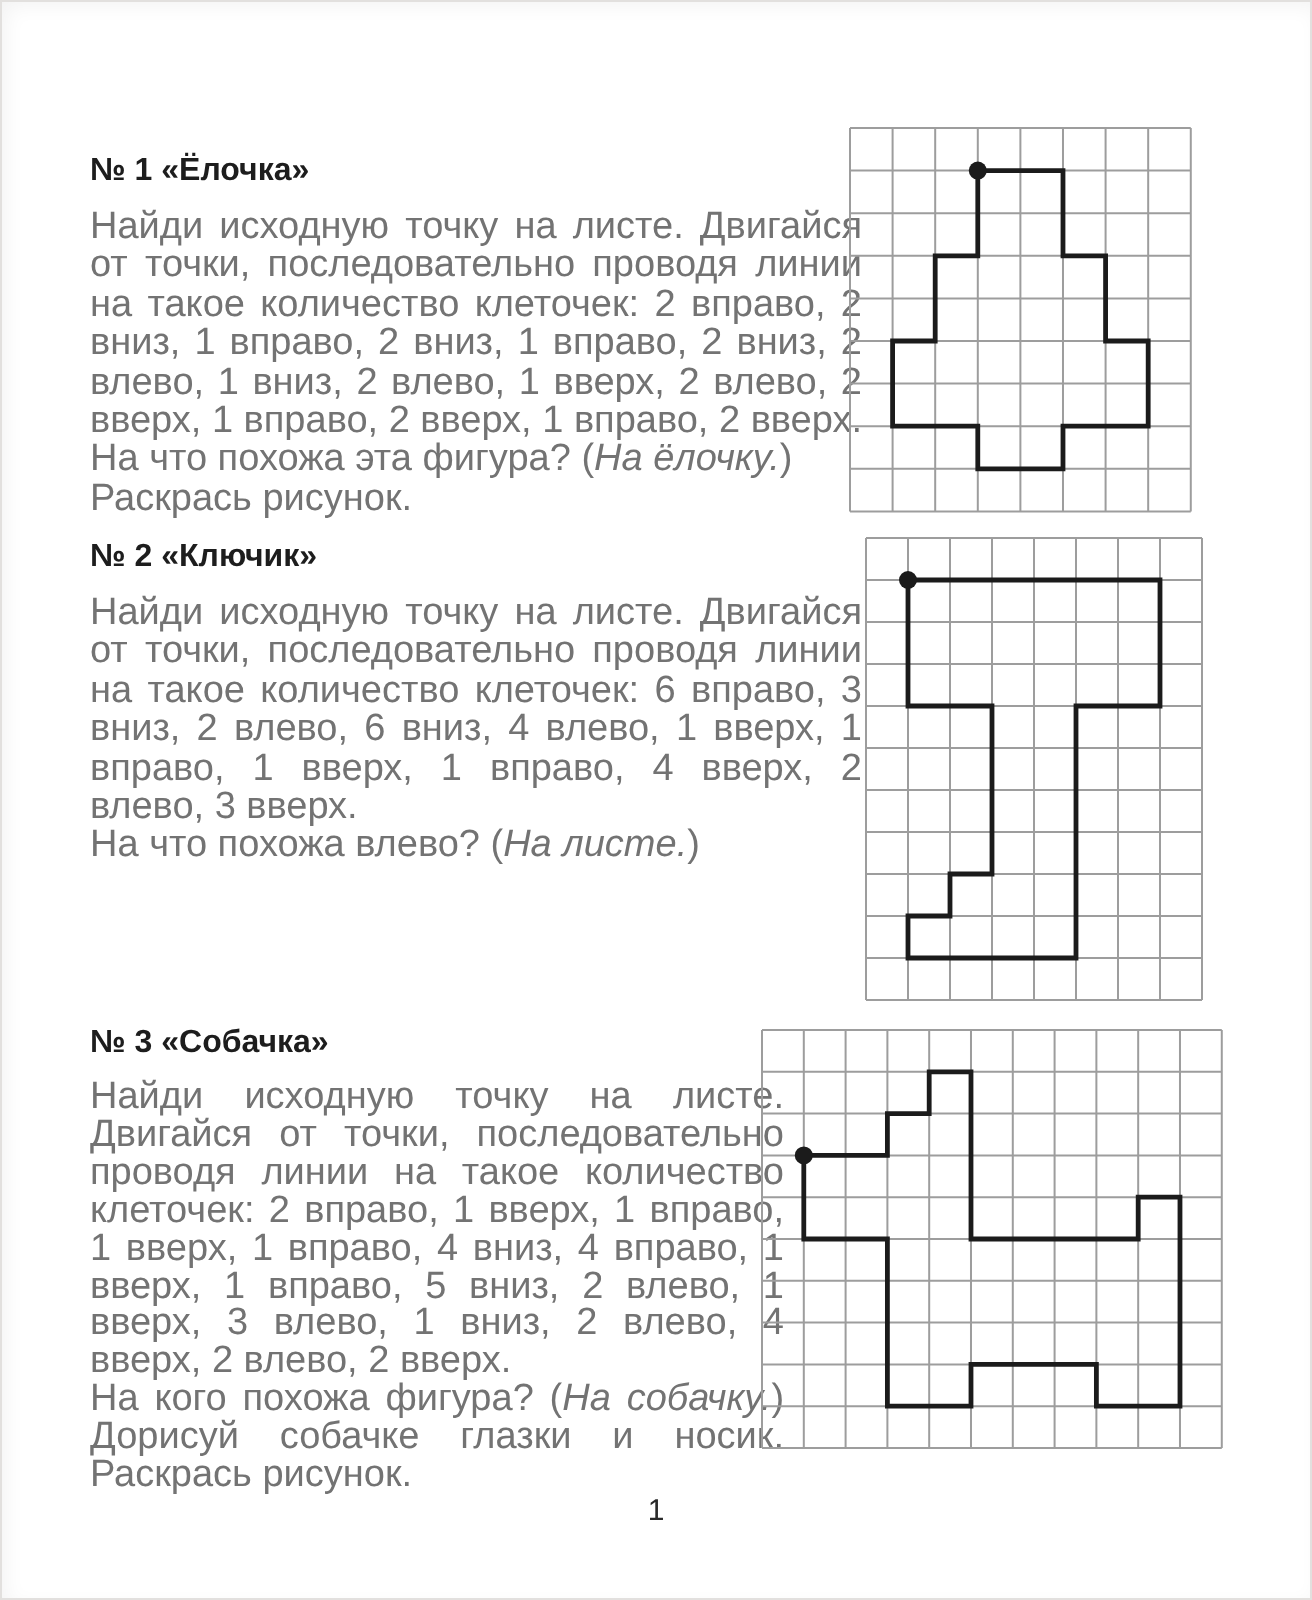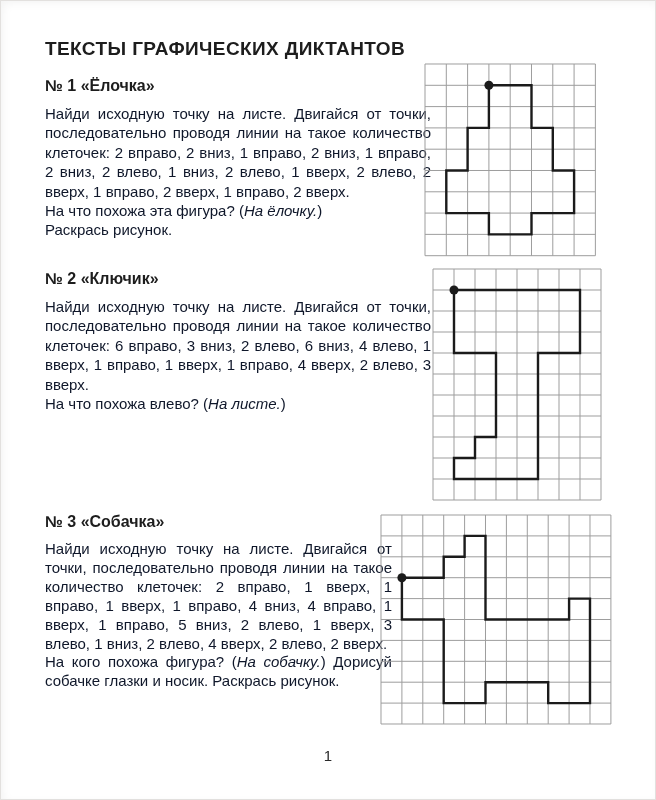--- a/index.html
+++ b/index.html
@@ -16,37 +16,36 @@
     position:absolute; left:45px; top:38px; margin:0;
     font-size:19px; font-weight:700; letter-spacing:0.4px; color:#1d1d1d;
     white-space:nowrap;
   }
   .ex { position:absolute; }
   .ex-heading {
     margin:0 0 9px 0;
     font-size:16px; font-weight:700; color:#1d1d1d;
   }
   .instr, .line {
-    margin:0; font-size:15px; line-height:19.4px; color:#0f172a;
+    margin:0; font-size:19px; line-height:19.4px; color:#737373;
   }
   .instr { text-align:justify; }
   .ex3 .instr, .ex3 .line { line-height:18.9px; }
   .line em { font-style:italic; }
   .grid-box { position:absolute; line-height:0; }
   .pagenum {
     position:absolute; left:0; top:747px; width:100%;
     text-align:center; font-size:15px; color:#2a2a2a;
   }
 </style>
 </head>
 <body>
 
 <div class="page">
 
-  <h1 class="page-title">ТЕКСТЫ ГРАФИЧЕСКИХ ДИКТАНТОВ</h1>
 
   <section class="ex" style="left:45px; top:77px; width:386px;">
     <h2 class="ex-heading">№ 1 «Ёлочка»</h2>
     <p class="instr">Найди исходную точку на листе. Двигайся от точки, последовательно проводя линии на такое количество клеточек: 2 вправо, 2 вниз, 1 вправо, 2 вниз, 1 вправо, 2 вниз, 2 влево, 1 вниз, 2 влево, 1 вверх, 2 влево, 2 вверх, 1 вправо, 2 вверх, 1 вправо, 2 вверх.</p>
     <p class="line"><span>На что похожа эта фигура? (</span><em>На ёлочку.</em><span>)</span></p>
     <p class="line">Раскрась рисунок.</p>
   </section>
   <div class="grid-box" style="left:423px; top:62px;"><svg width="174.4" height="195.70000000000002" viewBox="-2 -2 174.4 195.70000000000002">
         <path d="M0.0 0V191.7M21.3 0V191.7M42.6 0V191.7M63.9 0V191.7M85.2 0V191.7M106.5 0V191.7M127.8 0V191.7M149.1 0V191.7M170.4 0V191.7M0 0.0H170.4M0 21.3H170.4M0 42.6H170.4M0 63.9H170.4M0 85.2H170.4M0 106.5H170.4M0 127.8H170.4M0 149.1H170.4M0 170.4H170.4M0 191.7H170.4" stroke="#9d9d9d" stroke-width="1" fill="none"></path>
         <path d="M63.9 21.3L106.5 21.3L106.5 63.9L127.8 63.9L127.8 106.5L149.1 106.5L149.1 149.1L106.5 149.1L106.5 170.4L63.9 170.4L63.9 149.1L21.3 149.1L21.3 106.5L42.6 106.5L42.6 63.9L63.9 63.9Z" stroke="#1b1b1b" stroke-width="2.4" stroke-linejoin="miter" fill="none"></path>

